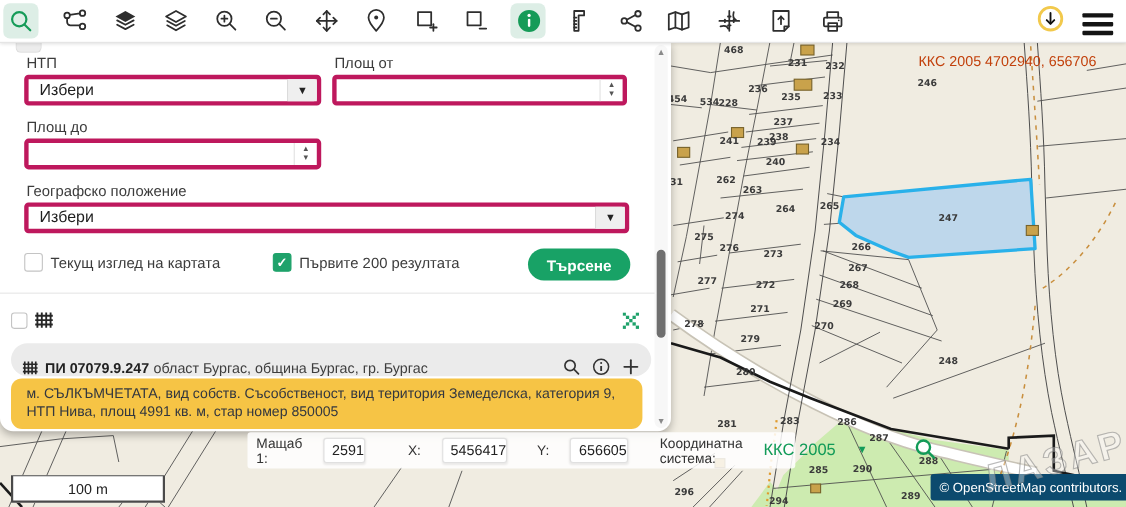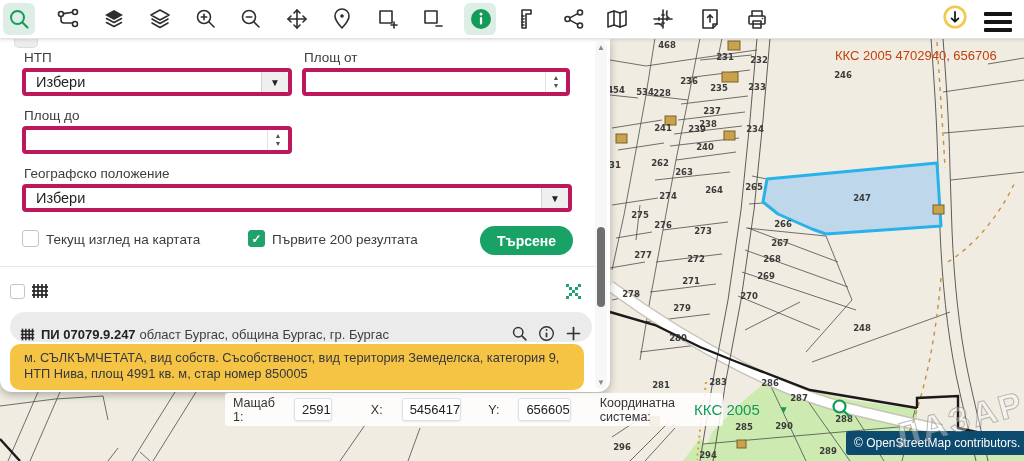--- a/index.html
+++ b/index.html
@@ -236,20 +236,21 @@
         <text x="844" y="422" class="plabel">288</text>
         <text x="622" y="450" class="plabel">296</text>
         <text x="708" y="458" class="plabel">294</text>
         <text x="828" y="454" class="plabel">289</text>
       </g>
   </svg>
 
   <div class="corner-label">ККС 2005 4702940, 656706</div>
   <div class="watermark">ЛАЗАР</div>
   <div class="attribution">© OpenStreetMap contributors.</div>
+  <div class="scalebar">100 m</div>
 
   <div class="statusbar">
     <span>Мащаб 1:</span>
     <span class="sb-input" style="width:60px">2591</span>
     <span style="margin-left:20px">X:</span>
     <span class="sb-input" style="width:62px">5456417</span>
     <span style="margin-left:8px">Y:</span>
     <span class="sb-input" style="width:56px">656605</span>
     <span style="margin-left:10px">Координатна система:</span>
     <span class="crs">ККС 2005</span>

